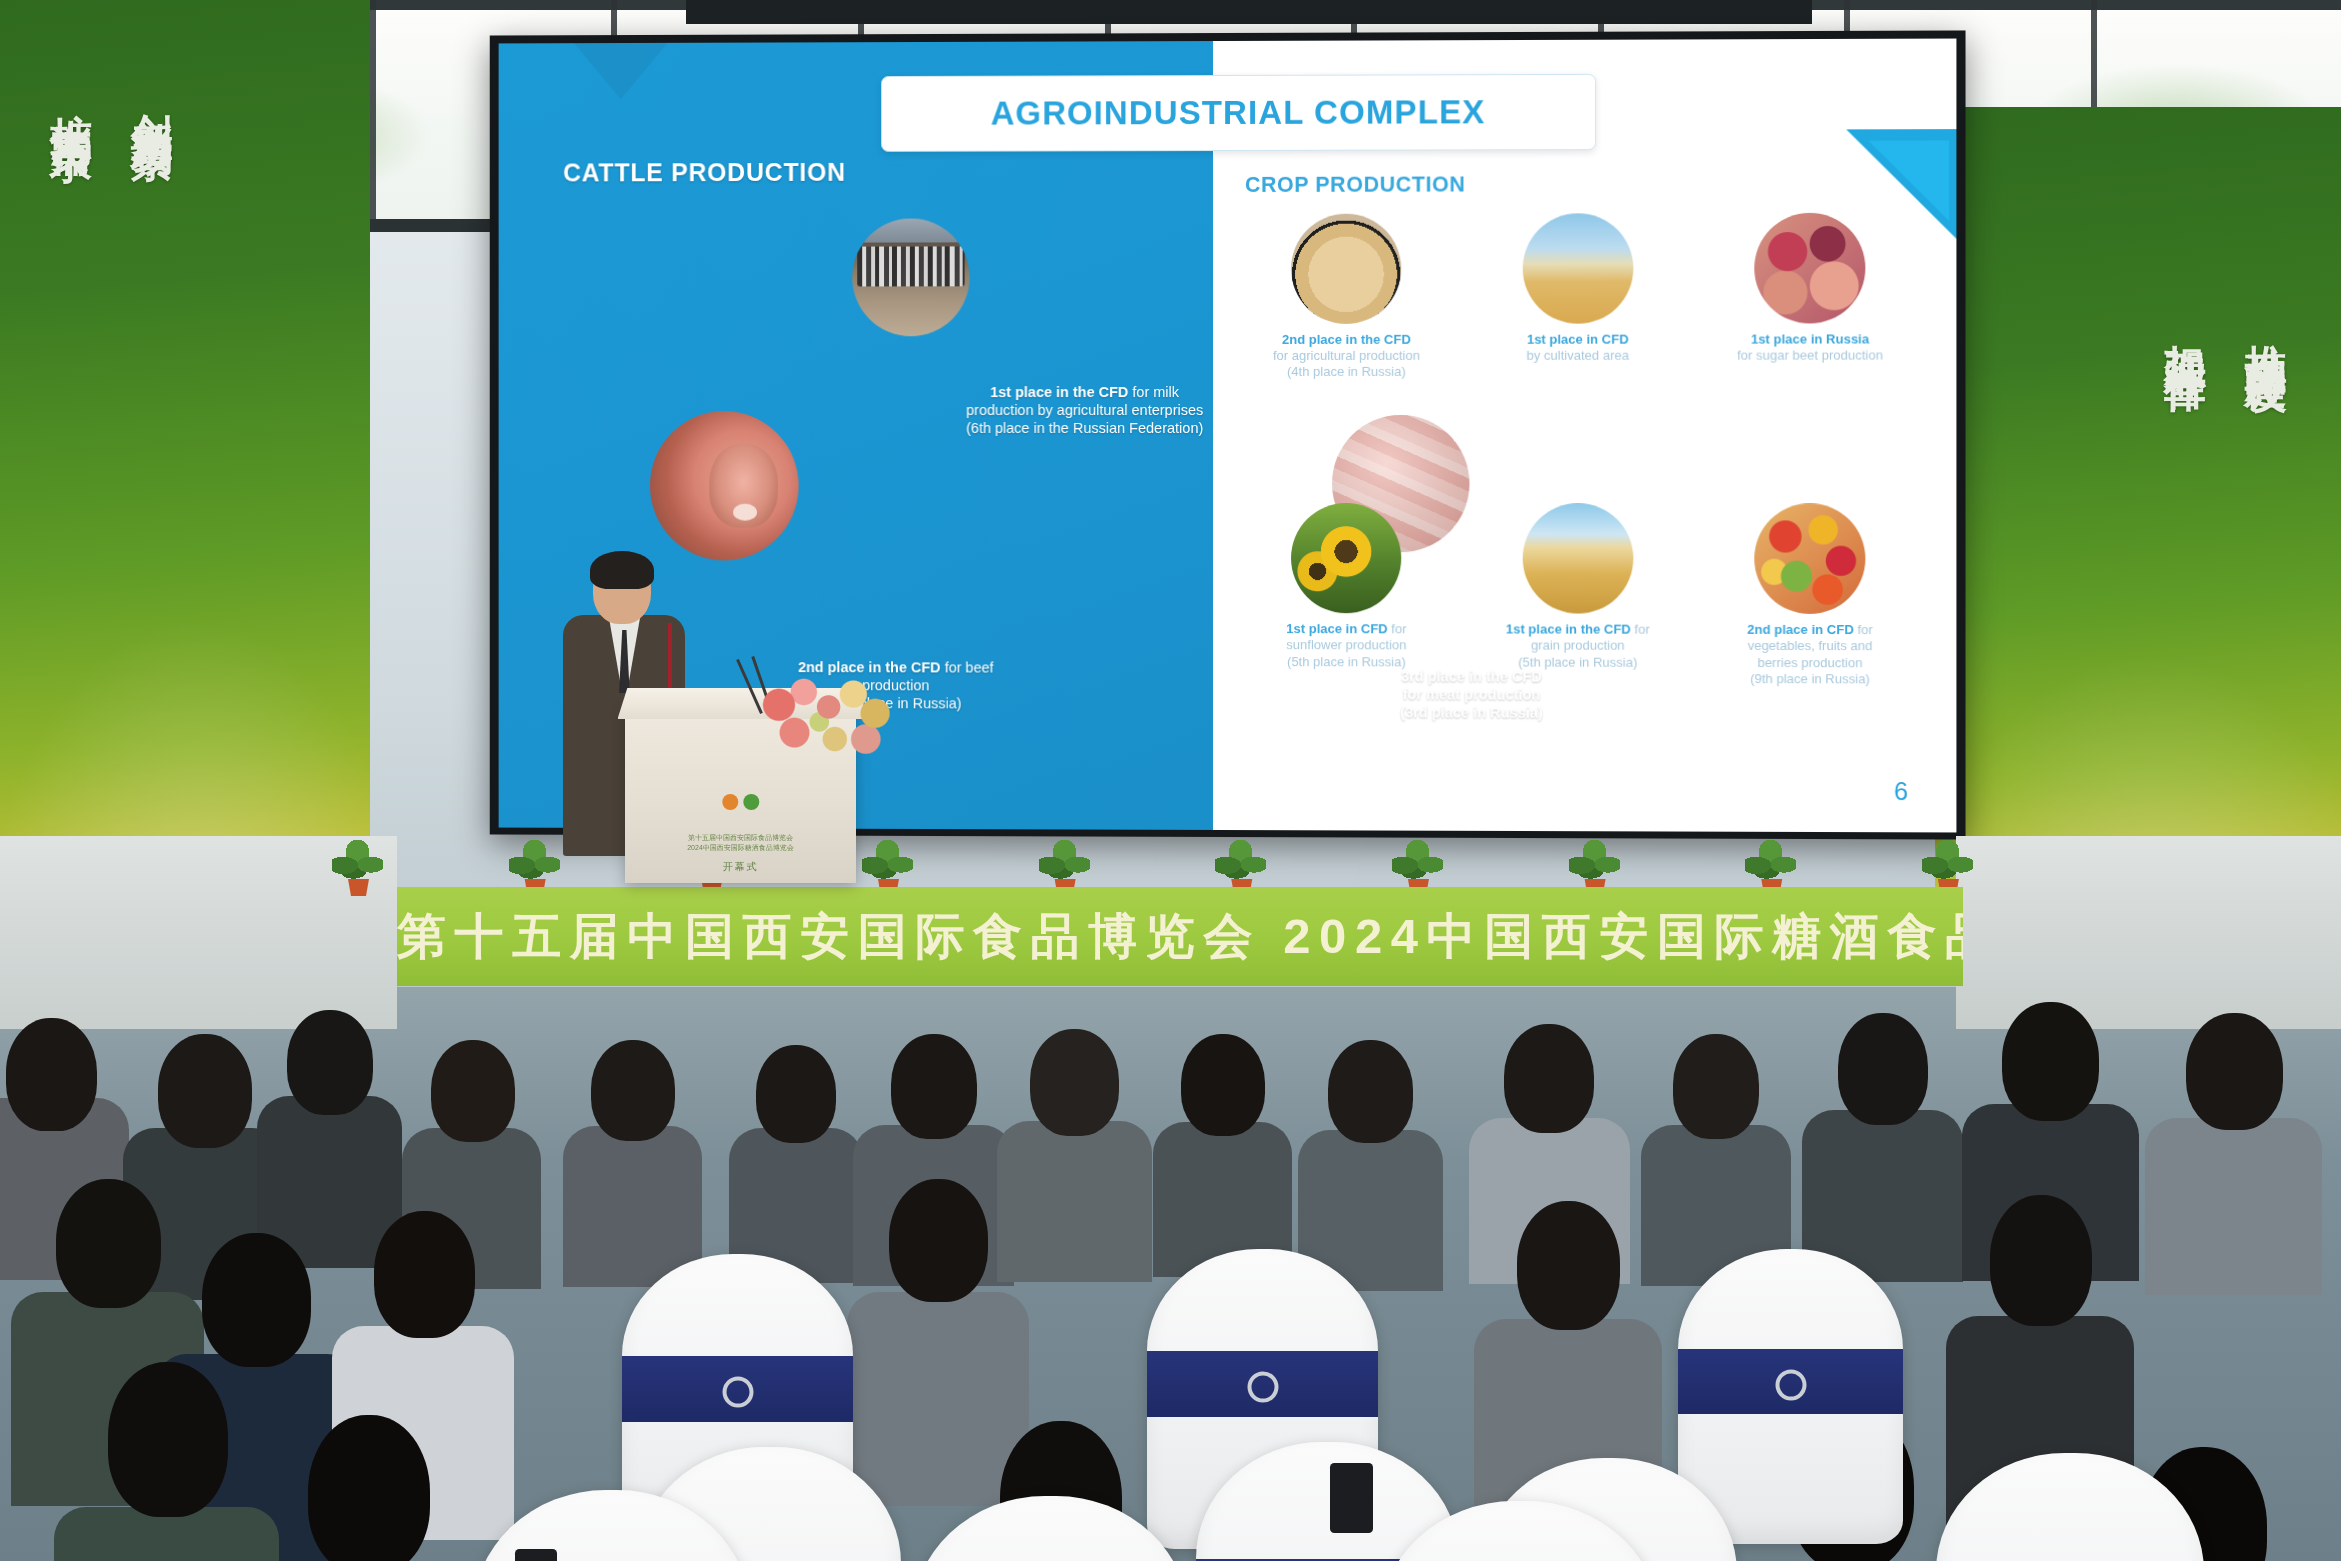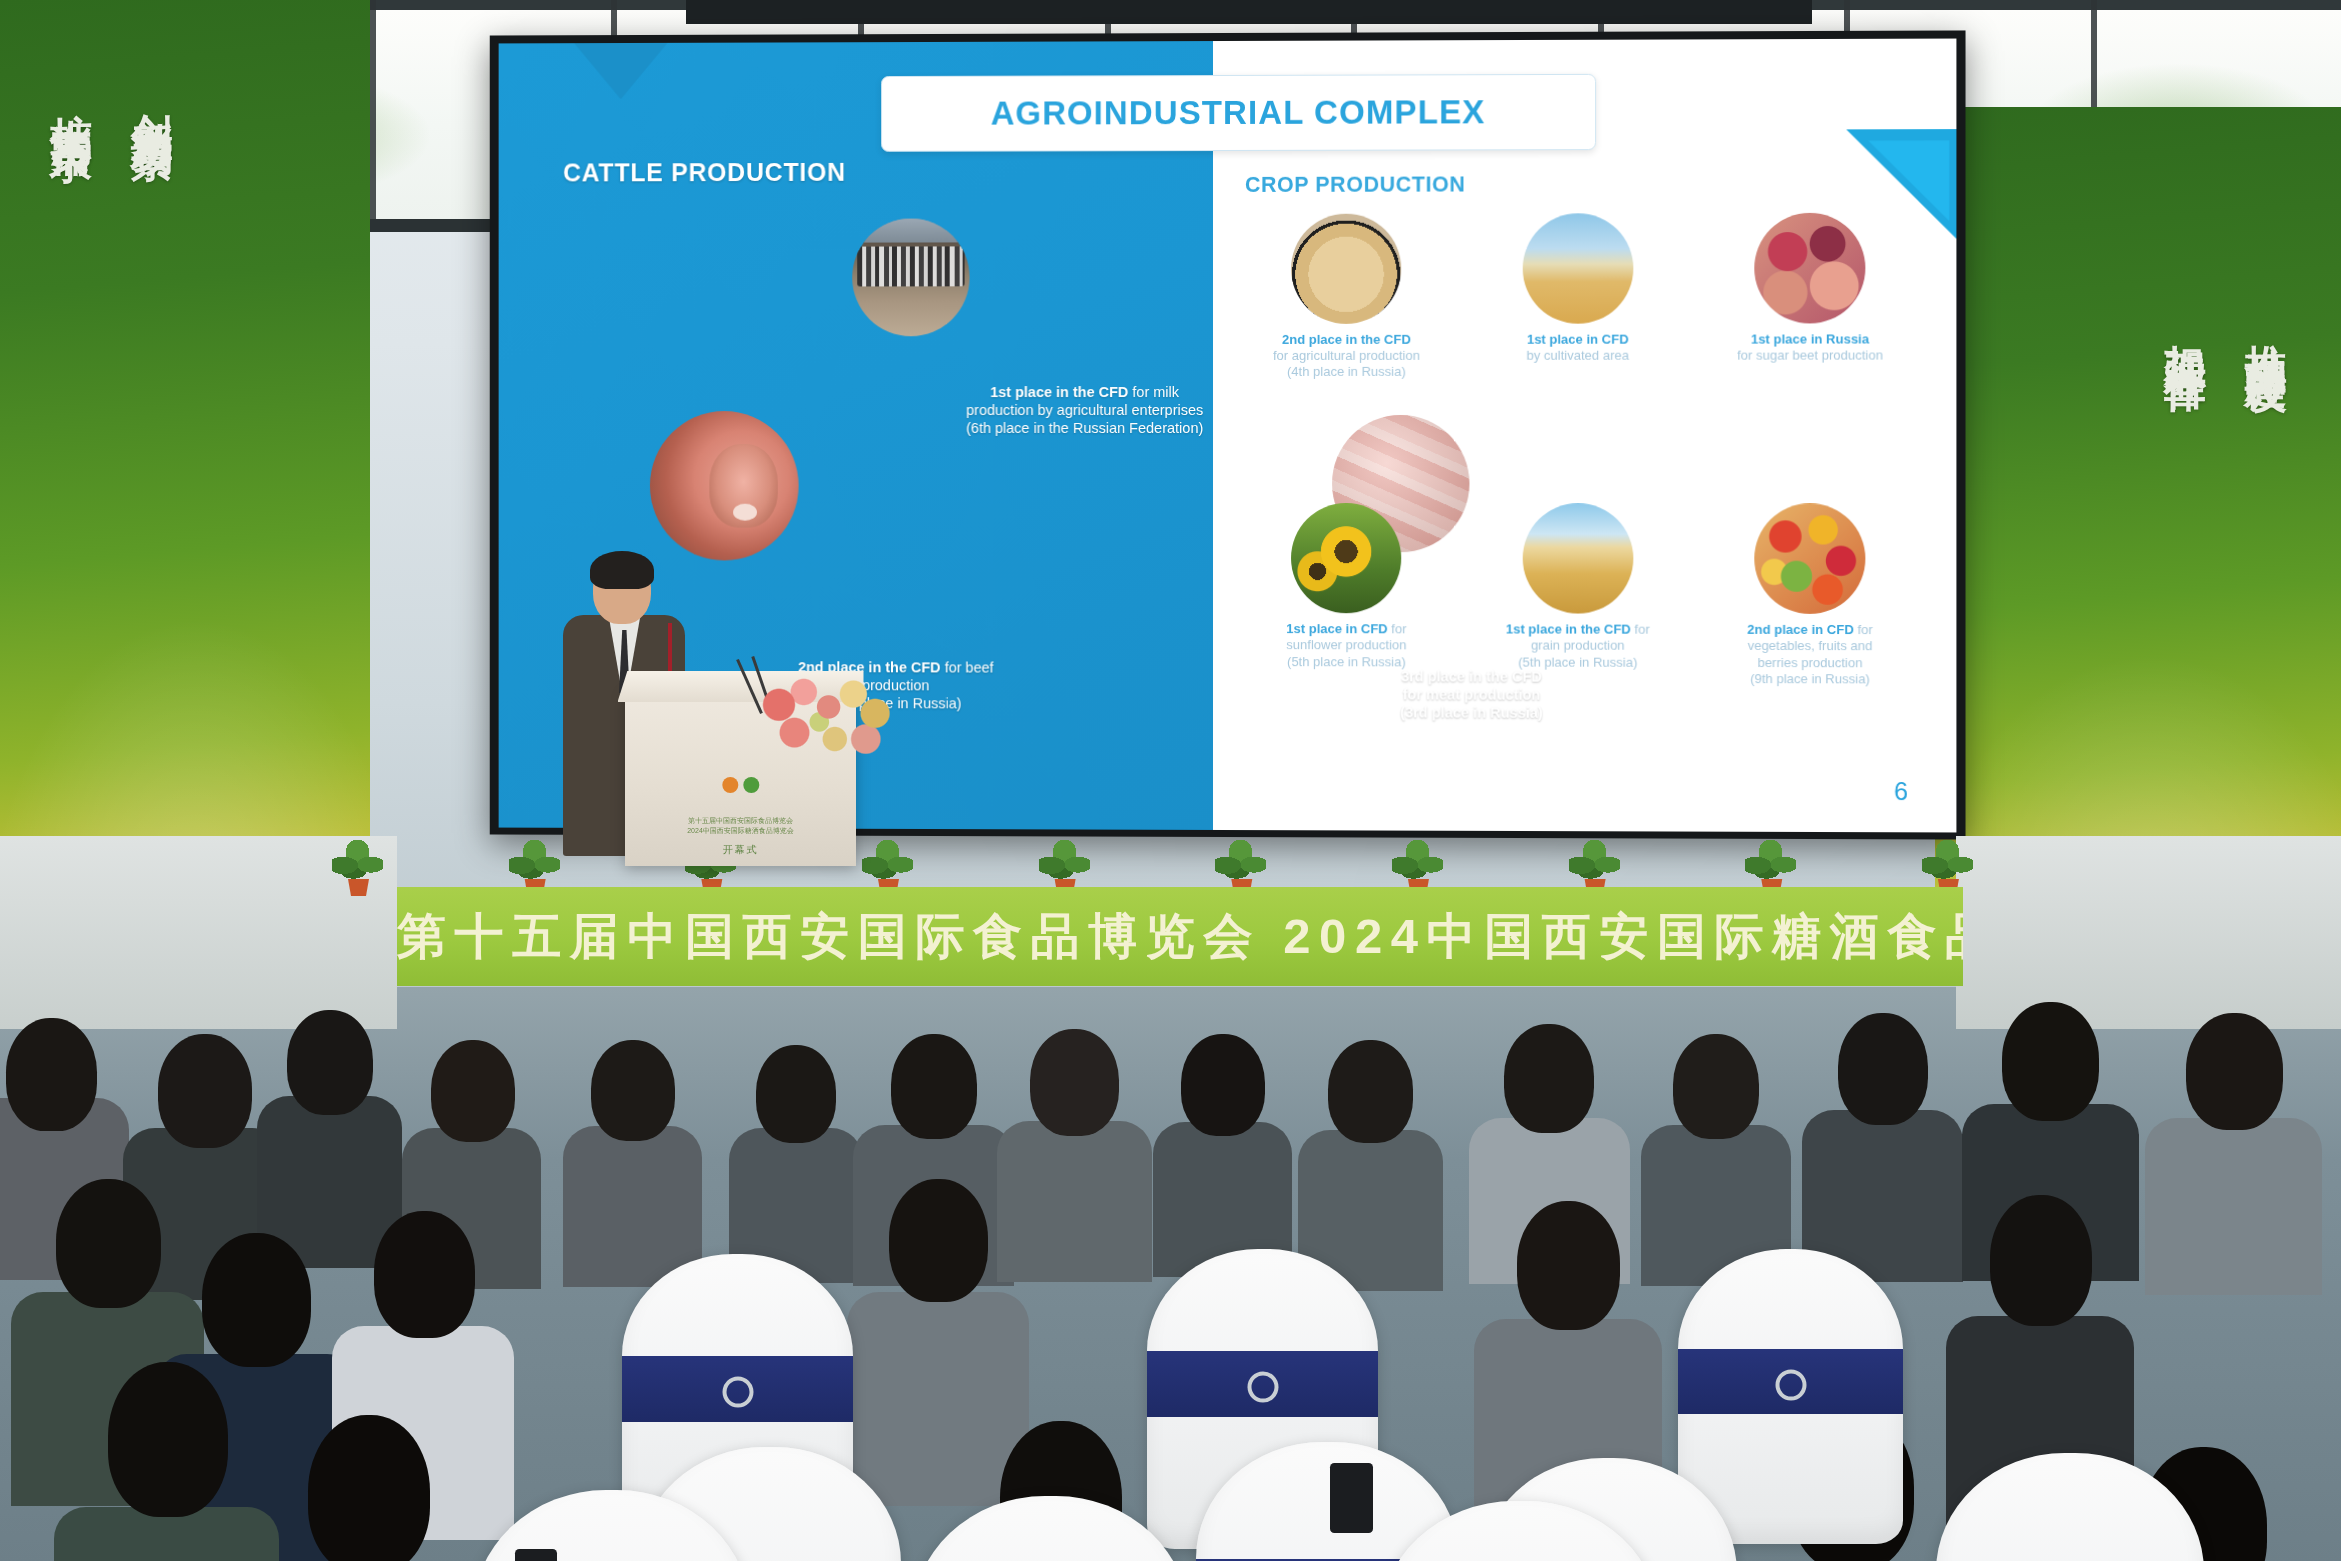--- a/index.html
+++ b/index.html
@@ -199,21 +199,21 @@
   .presenter { position:absolute; left:560px; top:555px; width:129px; height:300px; z-index:8; }
   .pres-head { position:absolute; left:33px; top:0; width:58px; height:69px; background:#d8a987; border-radius:48% 48% 44% 44%; }
   .pres-hair { position:absolute; left:30px; top:-4.3px; width:64px; height:38px; background:#23201e; border-radius:58% 58% 35% 35%; }
   .pres-body { position:absolute; left:3.2px; top:60px; width:122px; height:241px; background:#4a4239; border-radius:20.4px 20.4px 3.2px 3.2px; }
   .pres-shirt{ position:absolute; left:49px; top:63px; width:31px; height:64px; background:#e7e7e4; clip-path:polygon(0 0,100% 0,64% 100%,36% 100%); }
   .pres-tie  { position:absolute; left:59px; top:75px; width:10.7px; height:63px; background:#2d2d30; clip-path:polygon(30% 0,70% 0,100% 100%,0 100%); }
   .pres-lanyard { position:absolute; left:65px; top:68px; width:47px; height:107px; border-right:4.8px solid #a4202a; border-radius:0 0 38px 0; }
   .pres-badge{ position:absolute; left:98px; top:171px; width:27px; height:35px; background:#f4f3ef; border-radius:2.1px; }
 
   .podium {
-    position:absolute; left:625px; top:689px; width:231px; height:177px;
+    position:absolute; left:625px; top:706px; width:231px; height:177px;
     background:linear-gradient(180deg,#efe9df 0%,#e5ded2 55%,#d9d2c6 100%);
     z-index:9; box-shadow:0 4.3px 13px rgba(0,0,0,.25);
   }
   .podium-top {
     position:absolute; left:-7.5px; top:-18px; width:246px; height:31px;
     background:linear-gradient(180deg,#f6f1e8,#e3dcd0);
     clip-path:polygon(4% 0, 100% 0, 100% 100%, 0 100%);
   }
   .podium-sign {
     position:absolute; left:50%; transform:translateX(-50%); bottom:8.6px;

